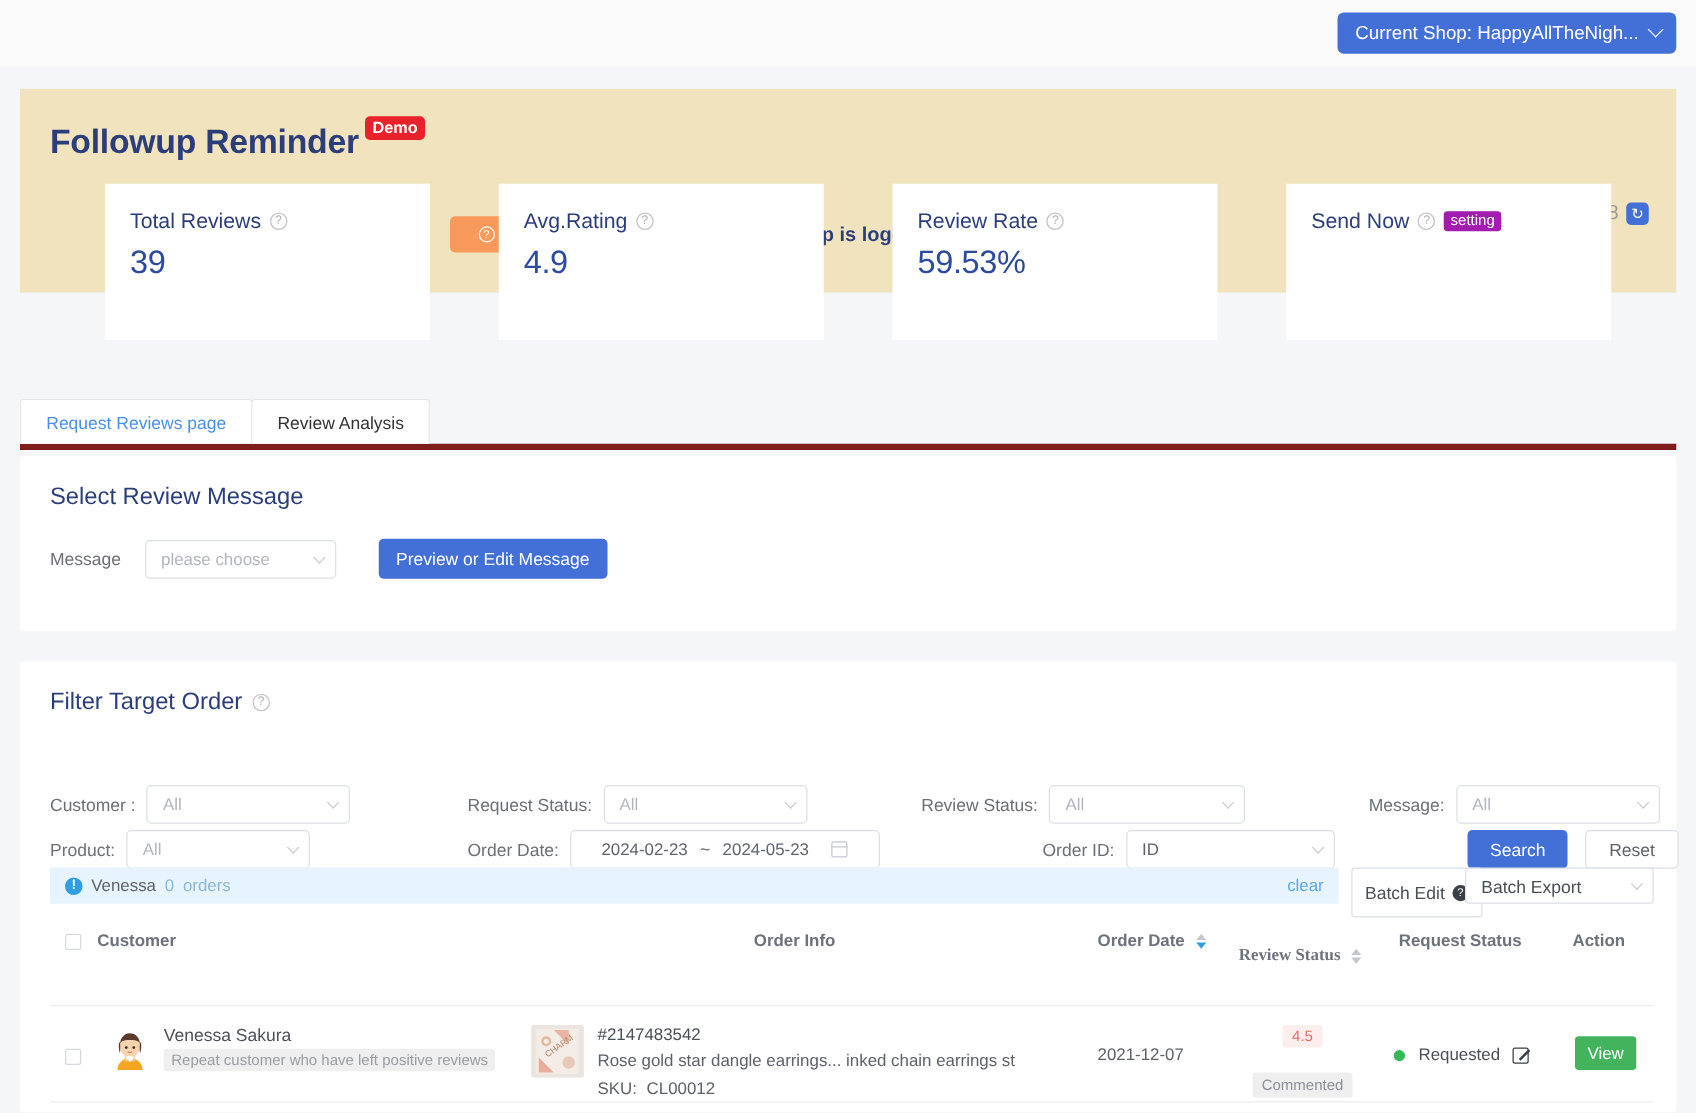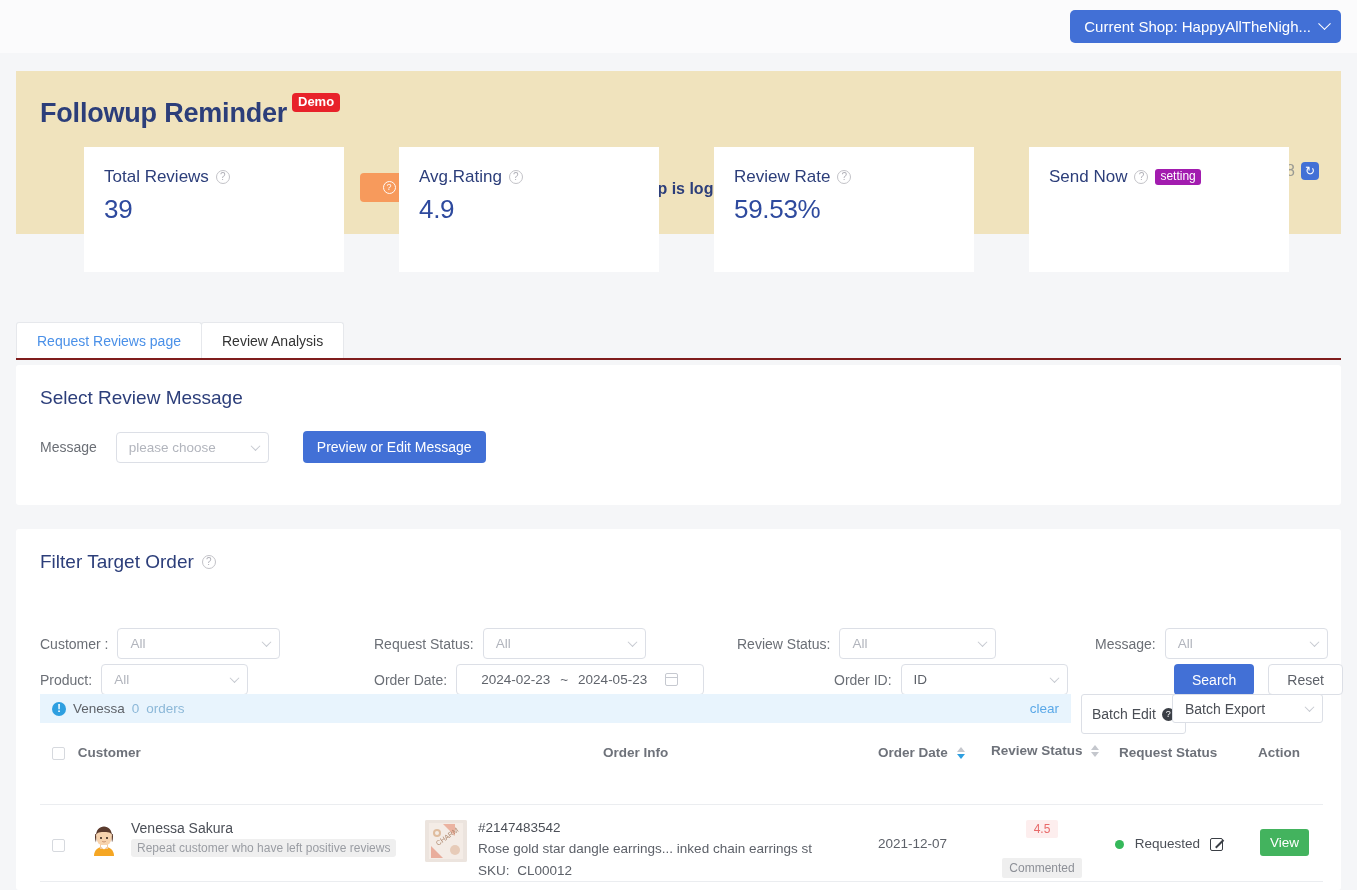--- a/index.html
+++ b/index.html
@@ -194,21 +194,21 @@
     letter-spacing: -0.3px;
   }
 
   
   .tabs {
     position: absolute;
     left: 16px; top: 323px;
     display: flex;
     align-items: flex-end;
     width: 1325px;
-    border-bottom: 2px solid #7f1d1d;
+    border-bottom: 5px solid #7f1d1d;
     height: 37px;
   }
   .tab {
     height: 36px;
     padding: 0 20px;
     display: flex;
     align-items: center;
     font-size: 14px;
     background: #ffffff;
     border: 1px solid #e6e8ec;
@@ -694,21 +694,21 @@
     <span style="margin-left:9px;">Customer</span>
   </div>
   <div class="cell" style="left:563px; top:10px;">Order Info</div>
   <div class="cell" style="left:838px; top:10px;">
     <span>Order Date</span>
     <span class="sorter active">
         <i class="up"></i>
         <i class="down"></i>
       </span>
   </div>
-  <div class="cell" style="left:951px; top:8px;">
+  <div class="cell" style="left:951px; top:21px;font-family:Liberation Serif, serif;">
     <span>Review Status</span>
     <span class="sorter">
         <i class="up"></i>
         <i class="down"></i>
       </span>
   </div>
   <div class="cell" style="left:1079px; top:10px;">Request Status</div>
   <div class="cell" style="left:1218px; top:10px;">Action</div>
 </div>
 

